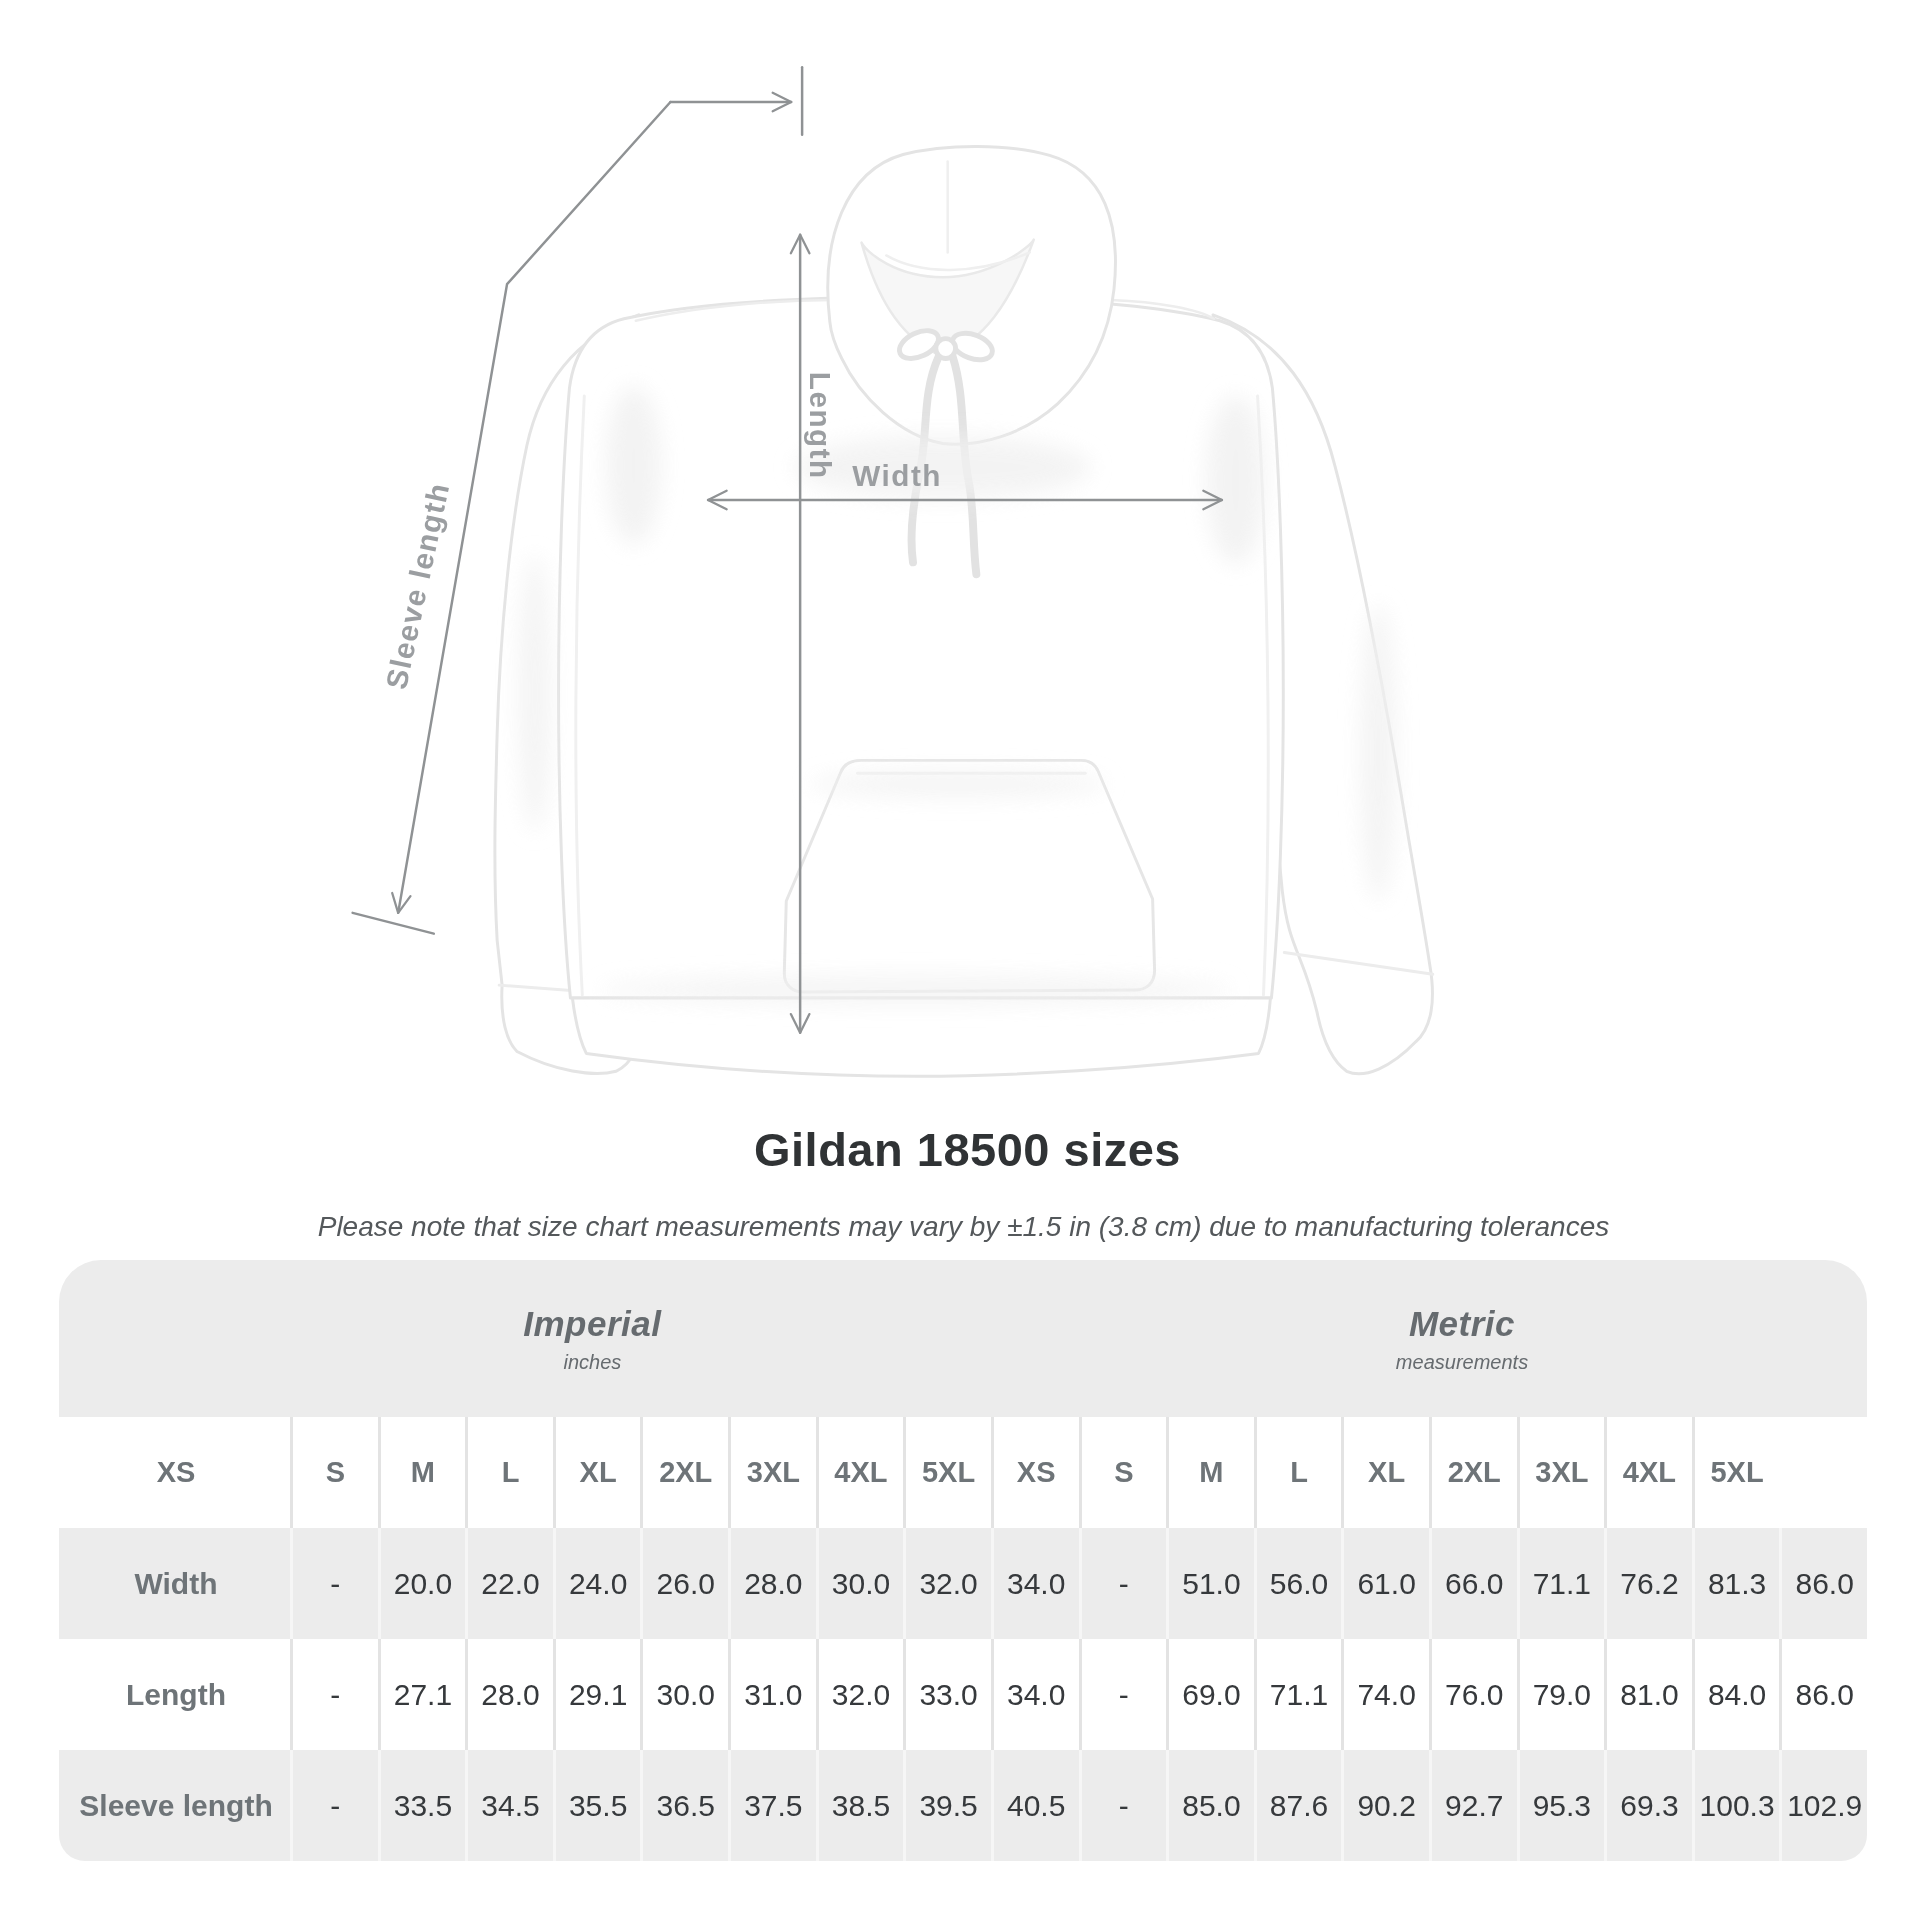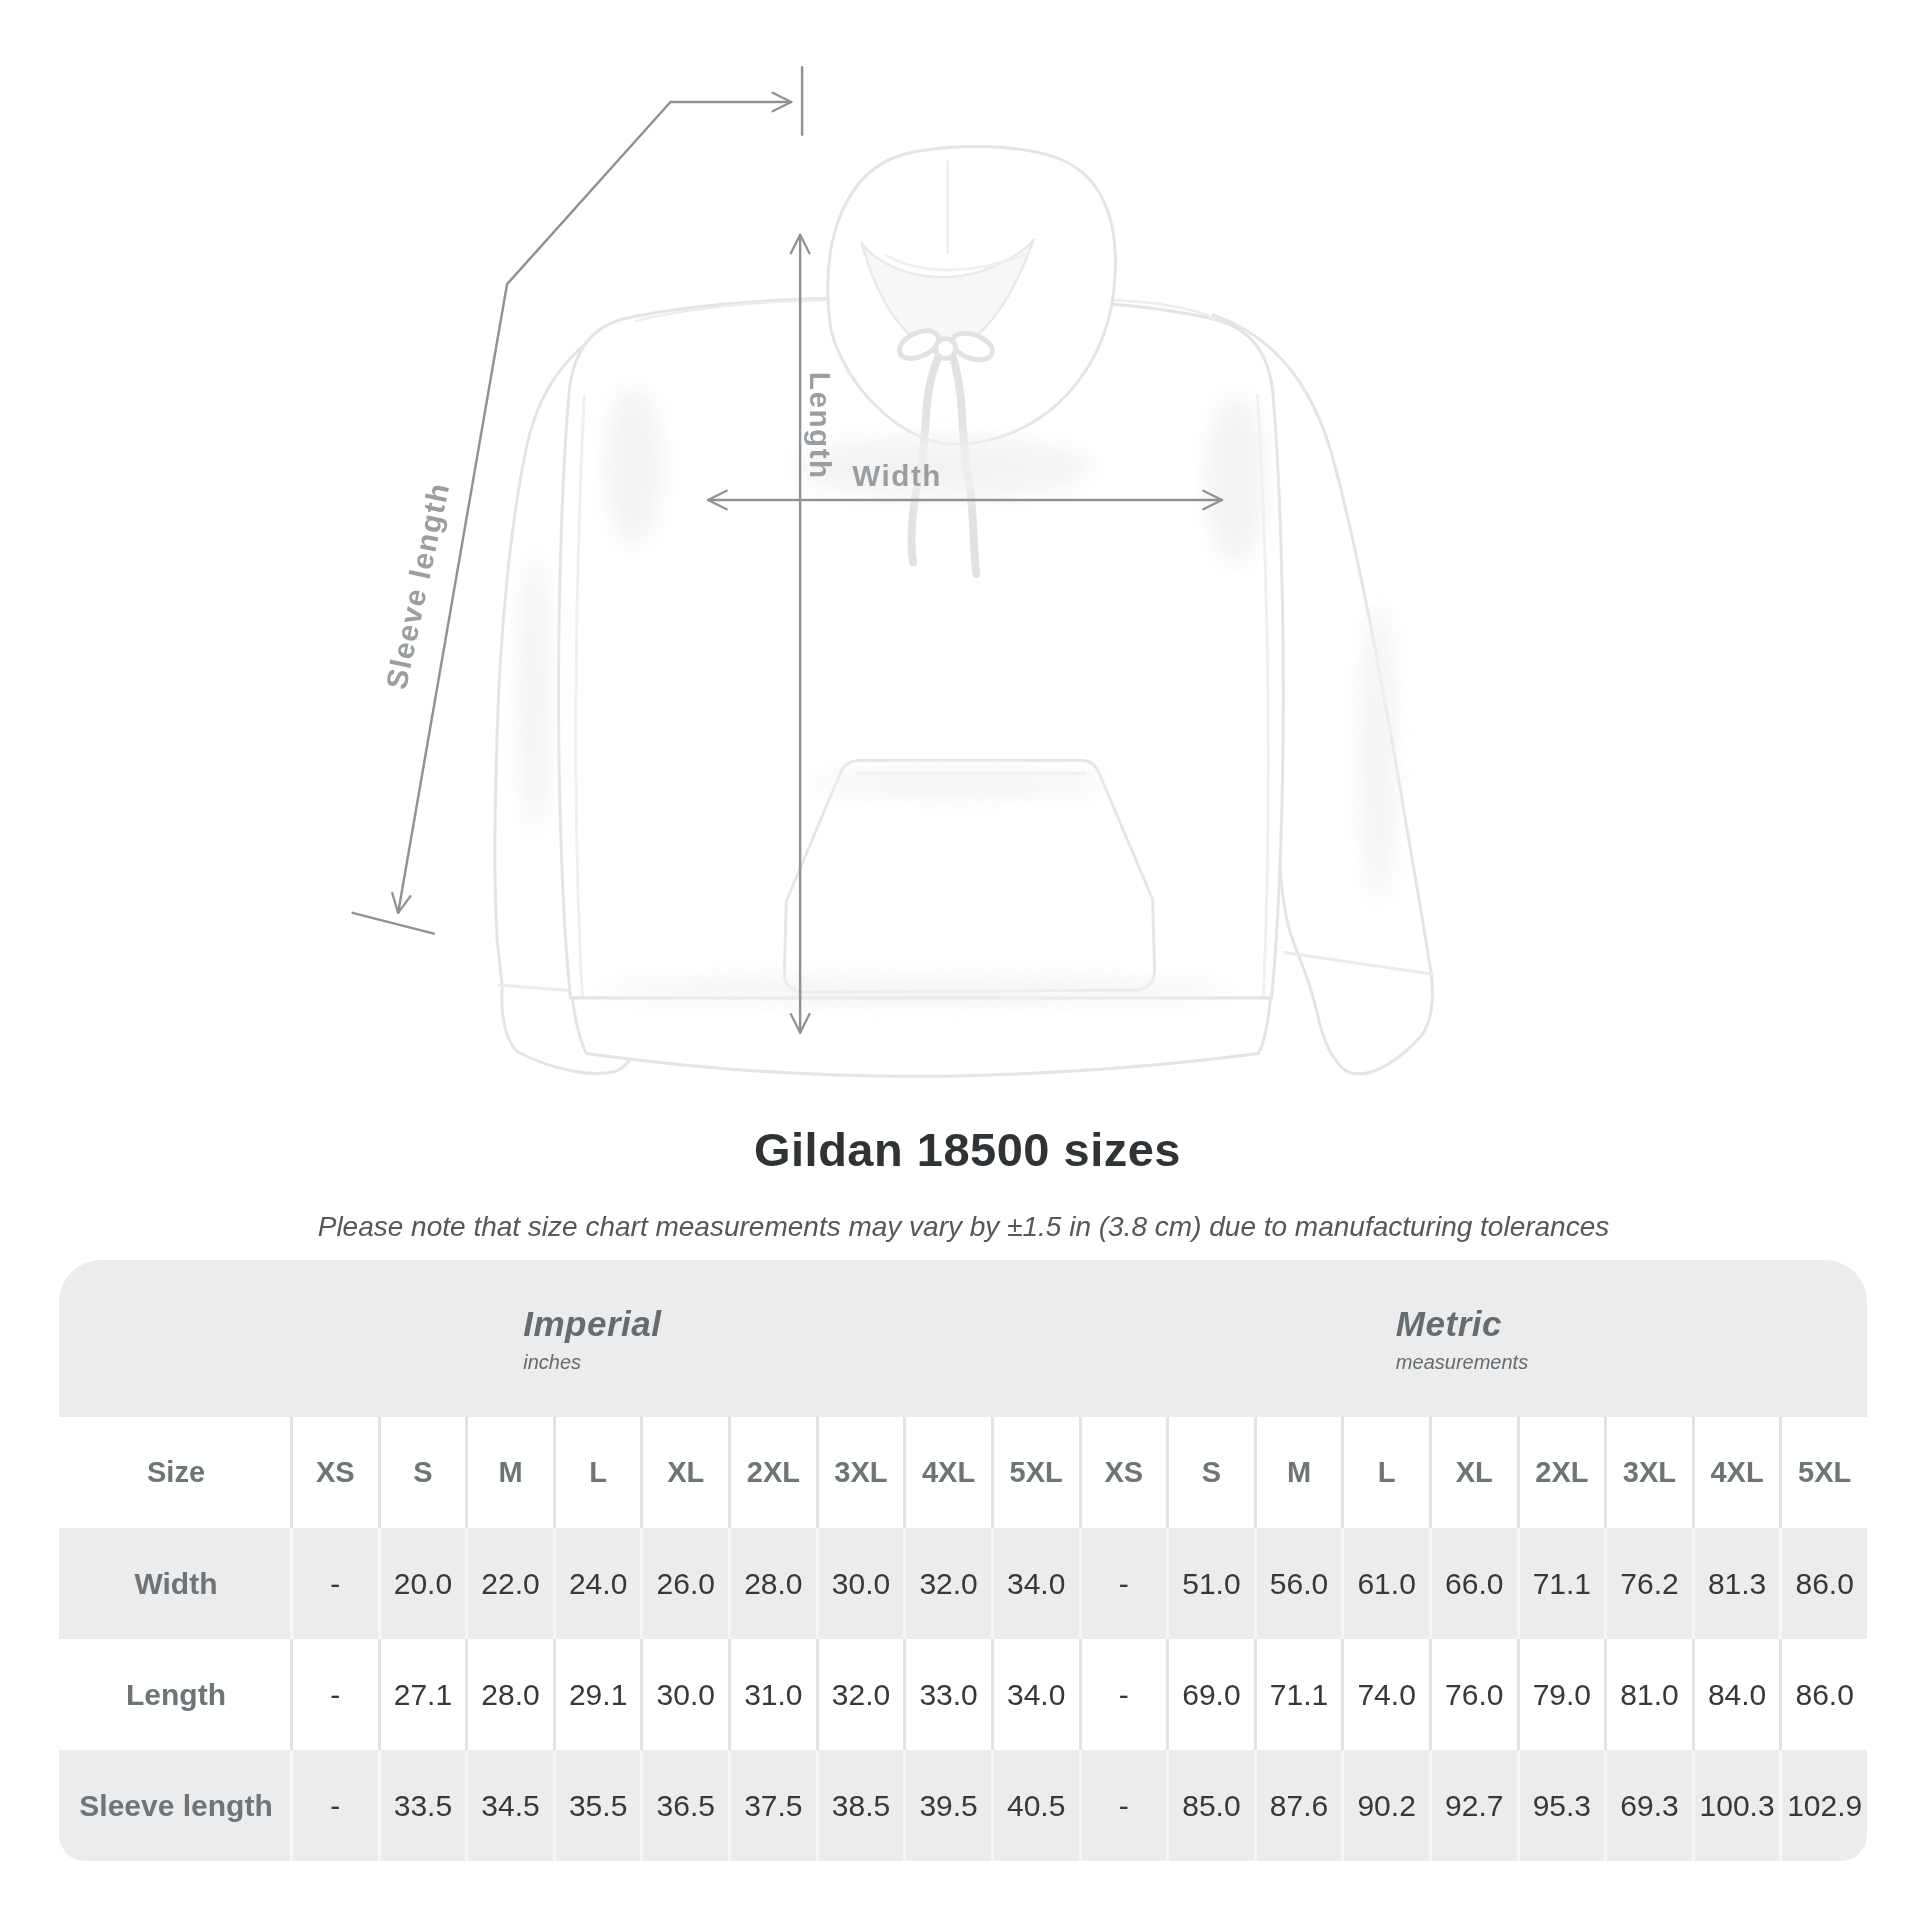--- a/index.html
+++ b/index.html
@@ -19,21 +19,21 @@
     position:absolute;left:0;top:1195px;width:100%;text-align:center;
     font-size:28px;font-style:italic;color:#54585b;margin-top:16px;
   }
 
   .panel{position:absolute;left:59px;top:1260px;width:1808px;}
   .band{
     height:157px;background:#ececec;border-radius:42px 42px 0 0;position:relative;
   }
   .bandgroup{
     position:absolute;top:0;height:100%;transform:translateX(-50%);
-    display:flex;flex-direction:column;justify-content:center;gap:7px;
+    display:flex;flex-direction:column;justify-content:center;align-items:center;gap:7px;
   }
   .bandgroup .gname{font-size:35px;font-weight:bold;font-style:italic;color:#666b6f;letter-spacing:0.5px;}
   .bandgroup .gunit{font-size:20px;font-style:italic;color:#666b6f;}
   .bg-imperial{left:29.5%;}
   .bg-metric{left:77.6%;}
 
   .trow{
     display:grid;grid-template-columns:231px repeat(18,1fr);height:111px;
   }
   .trow .c{
@@ -152,21 +152,20 @@
         <div class="gname">Imperial</div>
         <div class="gunit">inches</div>
       </div>
       <div class="bandgroup bg-metric">
         <div class="gname">Metric</div>
         <div class="gunit">measurements</div>
       </div>
     </div>
 
     <div class="trow white header">
-      <div class="c head">Size</div>
       <div class="c head">XS</div>
       <div class="c head">S</div>
       <div class="c head">M</div>
       <div class="c head">L</div>
       <div class="c head">XL</div>
       <div class="c head">2XL</div>
       <div class="c head">3XL</div>
       <div class="c head">4XL</div>
       <div class="c head">5XL</div>
       <div class="c head">XS</div>

